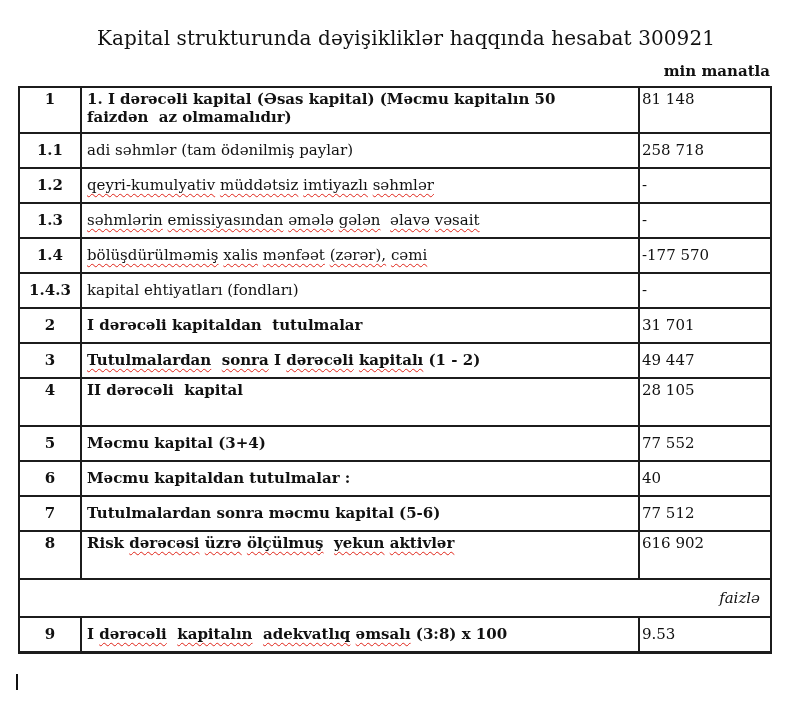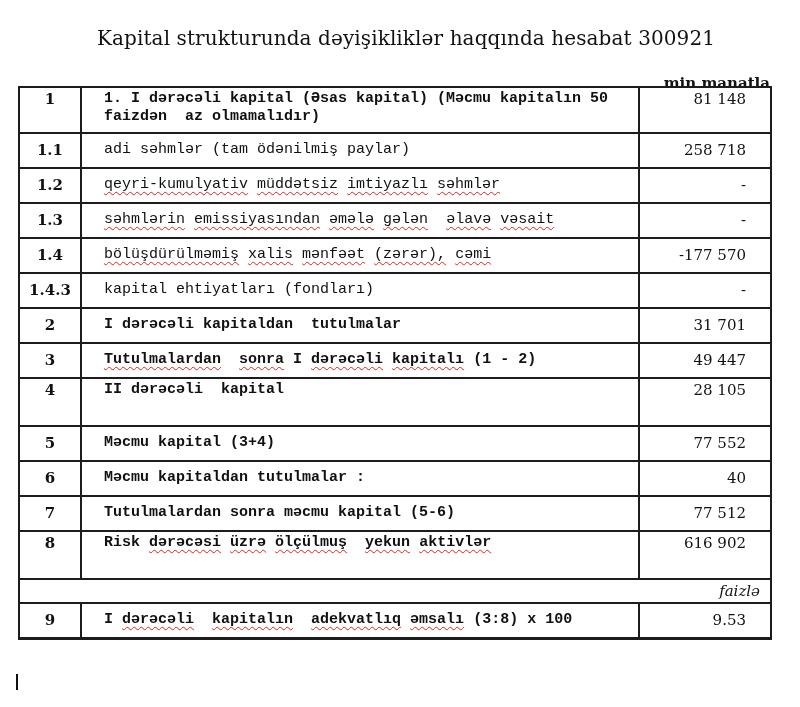--- a/index.html
+++ b/index.html
@@ -20,45 +20,45 @@
   }
   .page { position: absolute; inset: 0; }
   .report-title {
     position: absolute; left: 88px; top: 26px;
     font-size: 20px; font-weight: normal; letter-spacing: 0.1px;
     white-space: pre;
     margin-left: 9px;
   }
   .unit-top {
     position: absolute; top: 62px; left: 18px; width: 752px;
-    text-align: right; font-size: 15px; font-weight: bold; margin-top: 12px;
+    text-align: right; font-size: 15px; font-weight: bold;
   }
   table.cap-table {
     position: absolute; left: 18px; top: 86px;
     width: 752px; table-layout: fixed;
     border-collapse: collapse;
     border: 2px solid var(--border);
     border-bottom-width: 3px;
   }
   .cap-table td {
     border: 2px solid var(--border);
     font-size: 15px; line-height: 1.22;
     padding: 1px 2px;
     vertical-align: middle;
     overflow: hidden;
   }
   .cap-table tr { height: 35px; }
   .cap-table tr.twoline { height: 46px; }
   .cap-table tr.tall { height: 48px; }
   .cap-table tr.twoline td, .cap-table tr.tall td { vertical-align: top; padding-top: 2px; }
   .cap-table td.c-num { text-align: center; font-weight: bold; }
-  .cap-table td.c-desc { padding-left: 22px; padding-right: 4px; white-space: pre-wrap; font-family: Liberation Mono, monospace; }
+  .cap-table td.c-desc { padding-left: 5px; padding-right: 4px; white-space: pre-wrap; }
   .cap-table tr.bold td.c-desc { font-weight: bold; }
-  .cap-table td.c-val { text-align: right; padding-right: 24px; }
-  .cap-table tr.unit-row { height: 24px; }
+  .cap-table td.c-val { text-align: left; padding-right: 24px; }
+  .cap-table tr.unit-row { height: 38px; }
   .cap-table tr.unit-row td {
     text-align: right; font-style: italic; font-size: 15px;
     padding-right: 10px; vertical-align: middle;
   }
   .sq {
     text-decoration: underline wavy var(--squiggle);
     text-decoration-thickness: 1px;
     text-underline-offset: 3px;
     text-decoration-skip-ink: none;
   }

